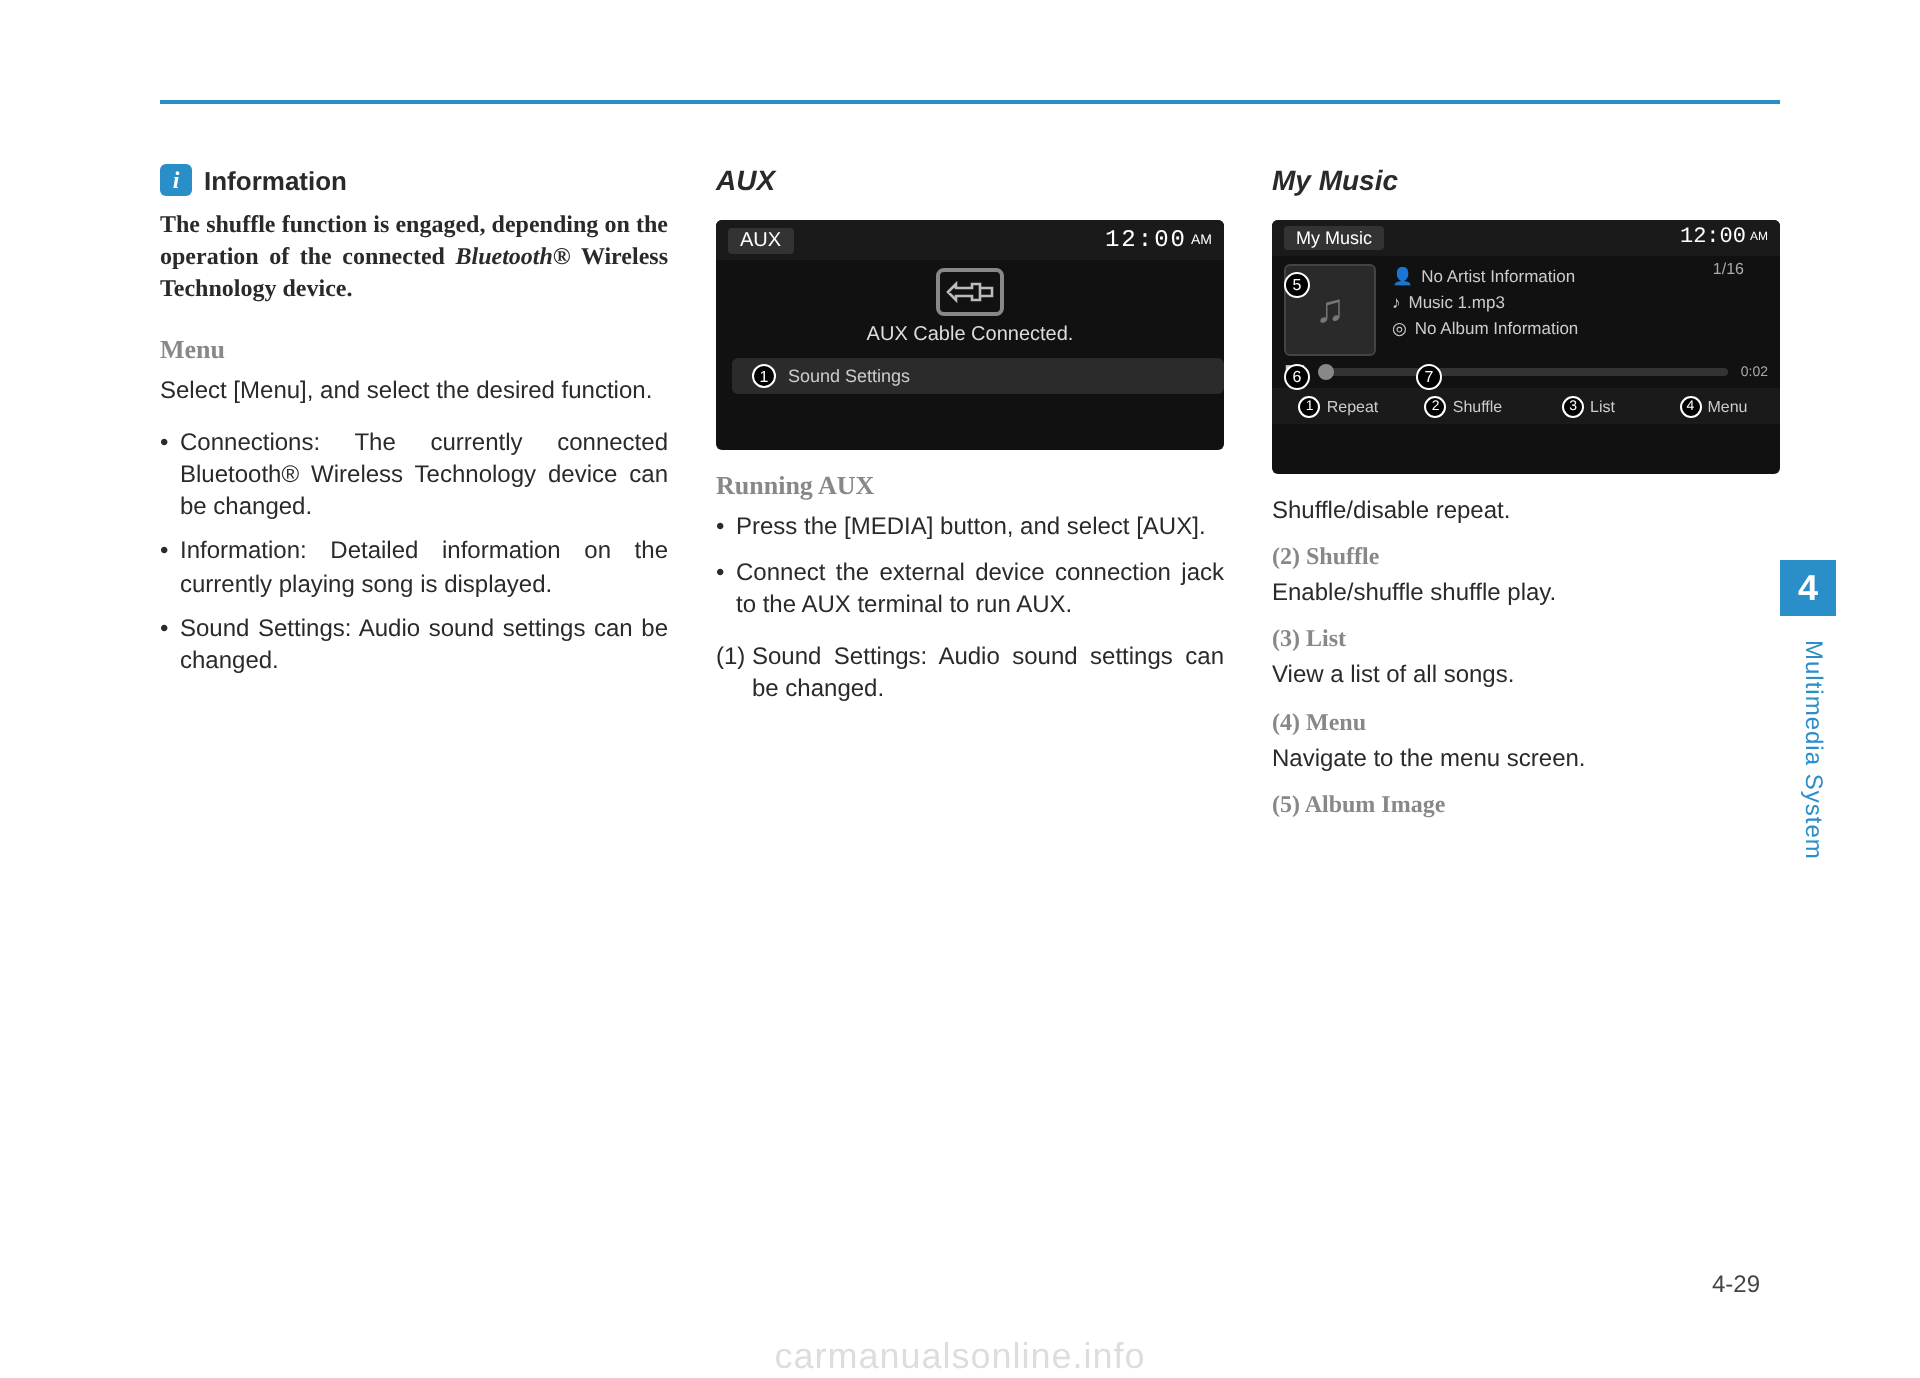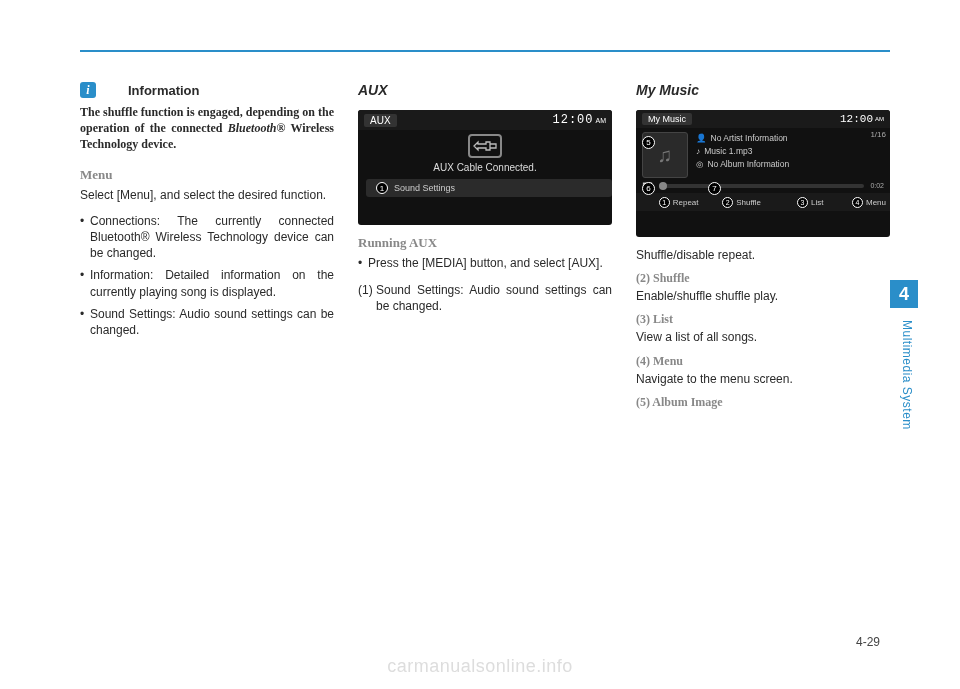--- a/index.html
+++ b/index.html
@@ -56,35 +56,35 @@
   .pagenum {
     position: absolute;
     right: 80px;
     bottom: 40px;
     font-size: 12px;
     color: #444;
   }
   .watermark {
     position: absolute;
     left: 50%;
-    bottom: 12px;
+    bottom: 0;
     transform: translateX(-50%);
     font-size: 18px;
     color: #ddd;
     letter-spacing: 0.5px;
   }
 
   
   .info-head { display: flex; align-items: center; gap: 6px; margin-bottom: 6px; }
   .icircle {
     width: 16px; height: 16px; background: #2a8ec9; color:#fff;
     border-radius: 3px; display:flex; align-items:center; justify-content:center;
     font-style: italic; font-weight: bold; font-family: Georgia, serif; font-size:12px;
   }
-  .info-head span.t { font-weight: bold; font-size: 13px; margin-left: 26px; }
+  .info-head span.t { font-weight: bold; font-size: 13px; }
   .infotext { font-family: Georgia, "Times New Roman", serif; font-weight: bold; font-size: 12px; line-height: 1.35; text-align: justify; margin-bottom: 14px; }
   .infotext em { font-style: italic; }
 
   .subhead { font-family: Georgia, "Times New Roman", serif; font-weight: bold; color: #888; font-size: 13px; margin-bottom: 4px; }
   .h-aux { font-weight: bold; font-style: italic; font-size: 14px; margin-bottom: 12px; }
   p.body { font-size: 12px; line-height: 1.35; margin-bottom: 10px; text-align: justify; }
   ul.bul { list-style: none; margin-bottom: 10px; }
   ul.bul li { font-size: 12px; line-height: 1.35; text-align: justify; padding-left: 10px; position: relative; margin-bottom: 6px; }
   ul.bul li::before { content: "•"; position: absolute; left: 0; }
   .num { font-size: 12px; line-height:1.35; text-align:justify; padding-left: 18px; position:relative; margin-bottom:6px; }
@@ -112,28 +112,28 @@
   }
   .scr2 .topbar { display:flex; align-items:center; height:18px; padding:0 6px; background:#1a1a1a; }
   .scr2 .topbar .title { background:#333; padding:1px 6px; border-radius:2px; font-size:9px;}
   .scr2 .topbar .clock { margin-left:auto; font-family:"Courier New",monospace; font-size:11px; }
   .scr2 .topbar .ampm { font-size:6px; margin-left:2px; }
   .scr2 .mid { display:flex; padding:4px 6px 2px; gap:8px; position:relative; }
   .scr2 .art { width:46px; height:46px; background:#2a2a2a; border:1px solid #444; border-radius:3px; display:flex; align-items:center; justify-content:center; position:relative;}
   .scr2 .art .fold { font-size:20px; color:#777; }
   .scr2 .info { flex:1; font-size:8.5px; color:#ccc; line-height:1.5; }
   .scr2 .info .row { display:flex; align-items:center; gap:4px; }
-  .scr2 .trk { position:absolute; right:4px; top:20px; font-size:8px; color:#aaa; }
+  .scr2 .trk { position:absolute; right:18px; top:20px; font-size:8px; color:#aaa; }
   .scr2 .prog { display:flex; align-items:center; gap:6px; padding:0 6px 2px; }
   .scr2 .pause { font-size:10px; color:#ccc; }
   .scr2 .bar { flex:1; height:4px; background:#333; border-radius:2px; position:relative; }
   .scr2 .bar::before { content:""; position:absolute; left:0; top:-2px; width:8px; height:8px; background:#888; border-radius:50%; }
   .scr2 .time { font-size:7px; color:#aaa; }
   .scr2 .foot { display:flex; background:#1a1a1a; height:18px; align-items:center; padding:0 4px; gap:4px;}
-  .scr2 .foot .fb { flex:1; display:flex; align-items:center; gap:3px; font-size:8px; color:#ccc; justify-content:flex-end; }
+  .scr2 .foot .fb { flex:1; display:flex; align-items:center; gap:3px; font-size:8px; color:#ccc; justify-content:center; }
   .scr2 .cnum2 { width:11px; height:11px; border-radius:50%; background:#000; border:1px solid #fff; color:#fff; display:inline-flex; align-items:center; justify-content:center; font-size:7px; }
   .scr2 .olay { position:absolute; width:13px; height:13px; border-radius:50%; background:#000; border:1px solid #fff; color:#fff; display:flex; align-items:center; justify-content:center; font-size:8px; }
 
   .defhead { font-family: Georgia,"Times New Roman",serif; font-weight:bold; color:#888; font-size:12px; margin-top:8px; margin-bottom:2px; }
   .deftext { font-size:12px; line-height:1.35; margin-bottom:4px; }
 </style>
 </head>
 <body>
 
 <div class="page">
@@ -178,20 +178,21 @@
         </div>
         <div class="ssbtn">
           <span class="cnum">1</span>
           <span>Sound Settings</span>
         </div>
       </div>
 
       <div class="subhead">Running AUX</div>
       <ul class="bul">
         <li>Press the [MEDIA] button, and select [AUX].</li>
+        <li>Connect the external device con­nection jack to the AUX terminal to run AUX.</li>
       </ul>
       <div class="num" data-num="(1)">Sound Settings: Audio sound set­tings can be changed.</div>
     </div>
 
     <div class="col">
       <div class="h-aux">My Music</div>
 
       <div class="scr2">
         <div class="topbar">
           <span class="title">My Music</span>

